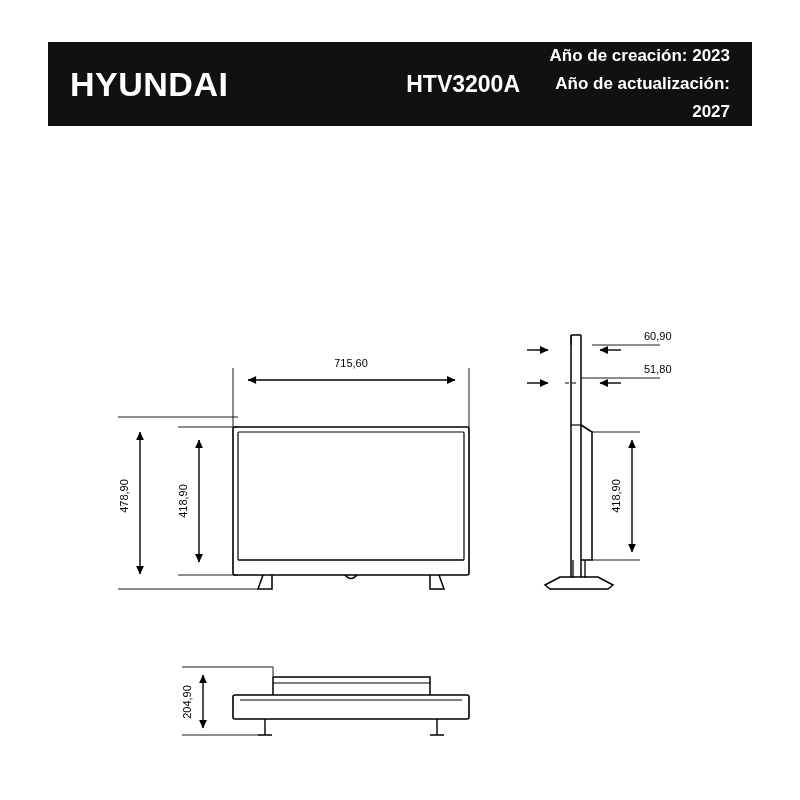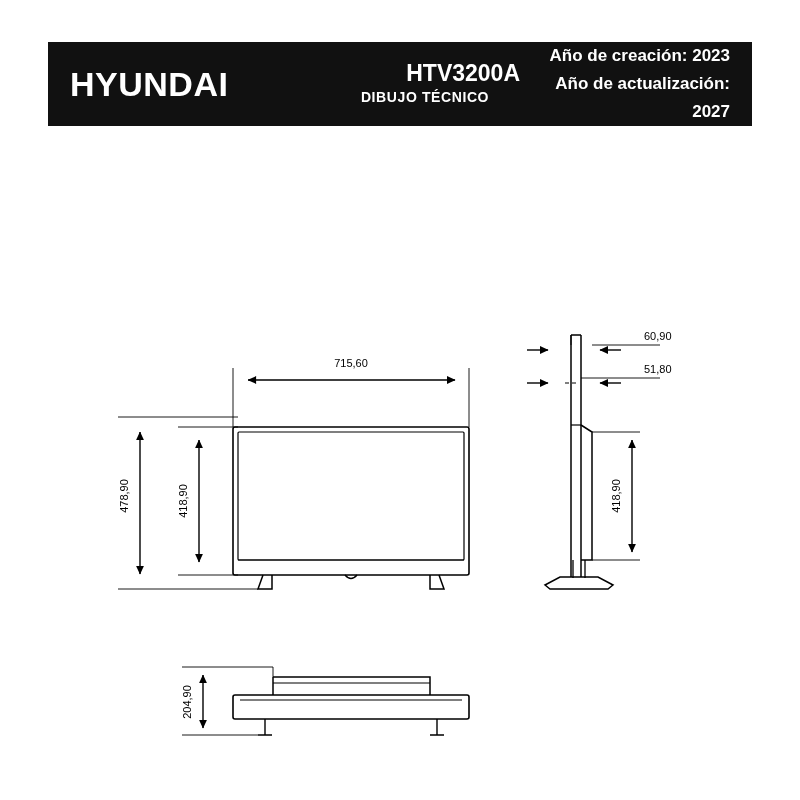--- a/index.html
+++ b/index.html
@@ -78,21 +78,20 @@
     fill: #000;
   }
 </style>
 </head>
 <body>
 
 <div class="header">
   <div class="brand">HYUNDAI</div>
   <div class="title-block">
     <div class="model">HTV3200A</div>
-    <div class="subtitle">DIBUJO TÉCNICO</div>
   </div>
   <div class="years">
     <div>Año de creación: 2023</div>
     <div>Año de actualización: 2027</div>
   </div>
 </div>
 
 <svg class="canvas" viewBox="0 0 800 800">
   <defs>
     <marker id="arrEnd" markerWidth="9" markerHeight="9" refX="8" refY="4.5" orient="auto" markerUnits="userSpaceOnUse">

